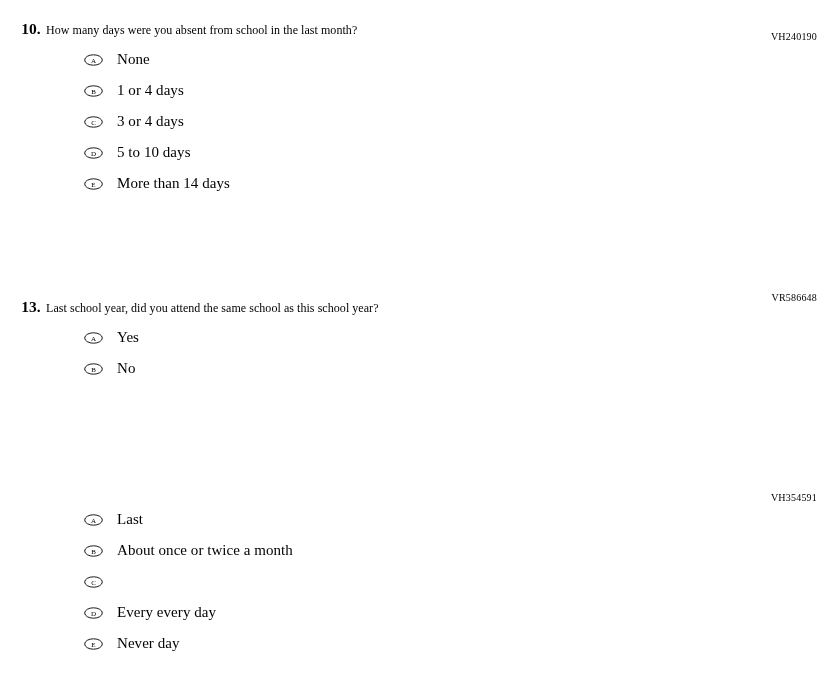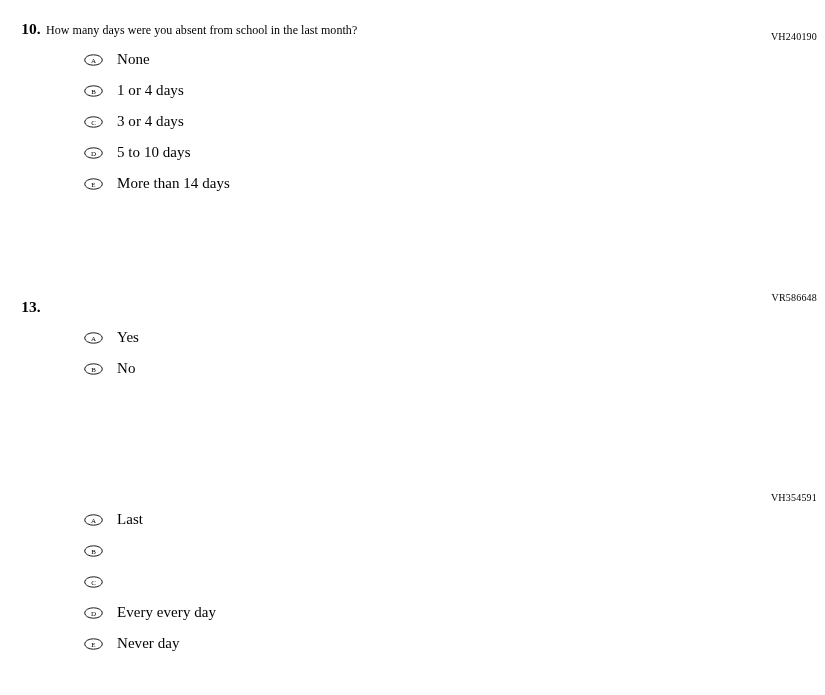--- a/index.html
+++ b/index.html
@@ -141,20 +141,21 @@
         </span>
         <span class="opt-label">More than 14 days</span>
       </div>
     </div>
   </div>
 
   <div class="question-block" id="block-11">
     <div class="q-code">VR586648</div>
     <div class="q-head">
       <span class="q-num">13.</span>
+      <span class="q-text">Last school year, did you attend the same school as this school year?</span>
     </div>
     <div class="options">
       <div class="option">
         <span class="bubble">
           <svg width="19" height="12" viewBox="0 0 19 12">
               <ellipse cx="9.5" cy="6" rx="8.8" ry="5.2" fill="none" stroke="#000" stroke-width="0.9"></ellipse>
               <text x="9.5" y="8.6" font-family="Liberation Serif, serif" font-size="7" text-anchor="middle" fill="#000">A</text>
             </svg>
         </span>
         <span class="opt-label">Yes</span>
@@ -183,20 +184,21 @@
         </span>
         <span class="opt-label">Last</span>
       </div>
       <div class="option">
         <span class="bubble">
           <svg width="19" height="12" viewBox="0 0 19 12">
               <ellipse cx="9.5" cy="6" rx="8.8" ry="5.2" fill="none" stroke="#000" stroke-width="0.9"></ellipse>
               <text x="9.5" y="8.6" font-family="Liberation Serif, serif" font-size="7" text-anchor="middle" fill="#000">B</text>
             </svg>
         </span>
+        <span class="opt-label">About once or twice a month</span>
       </div>
       <div class="option">
         <span class="bubble">
           <svg width="19" height="12" viewBox="0 0 19 12">
               <ellipse cx="9.5" cy="6" rx="8.8" ry="5.2" fill="none" stroke="#000" stroke-width="0.9"></ellipse>
               <text x="9.5" y="8.6" font-family="Liberation Serif, serif" font-size="7" text-anchor="middle" fill="#000">C</text>
             </svg>
         </span>
       </div>
       <div class="option">

